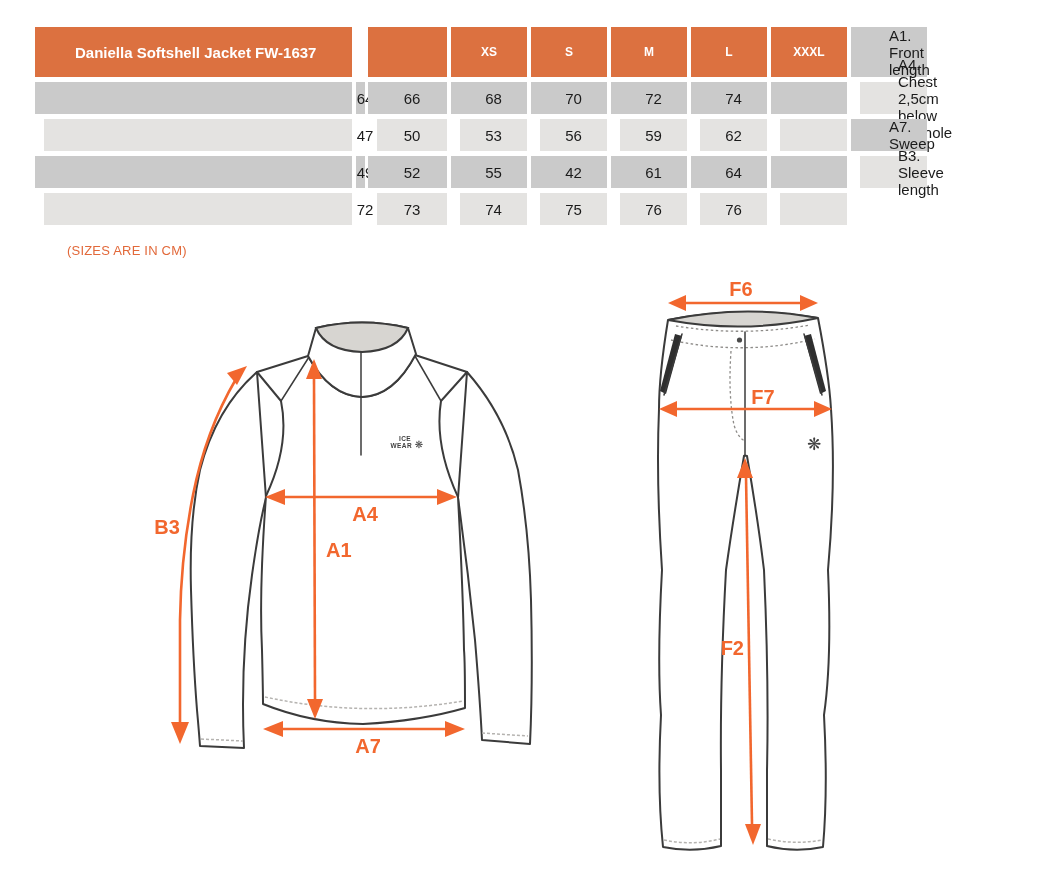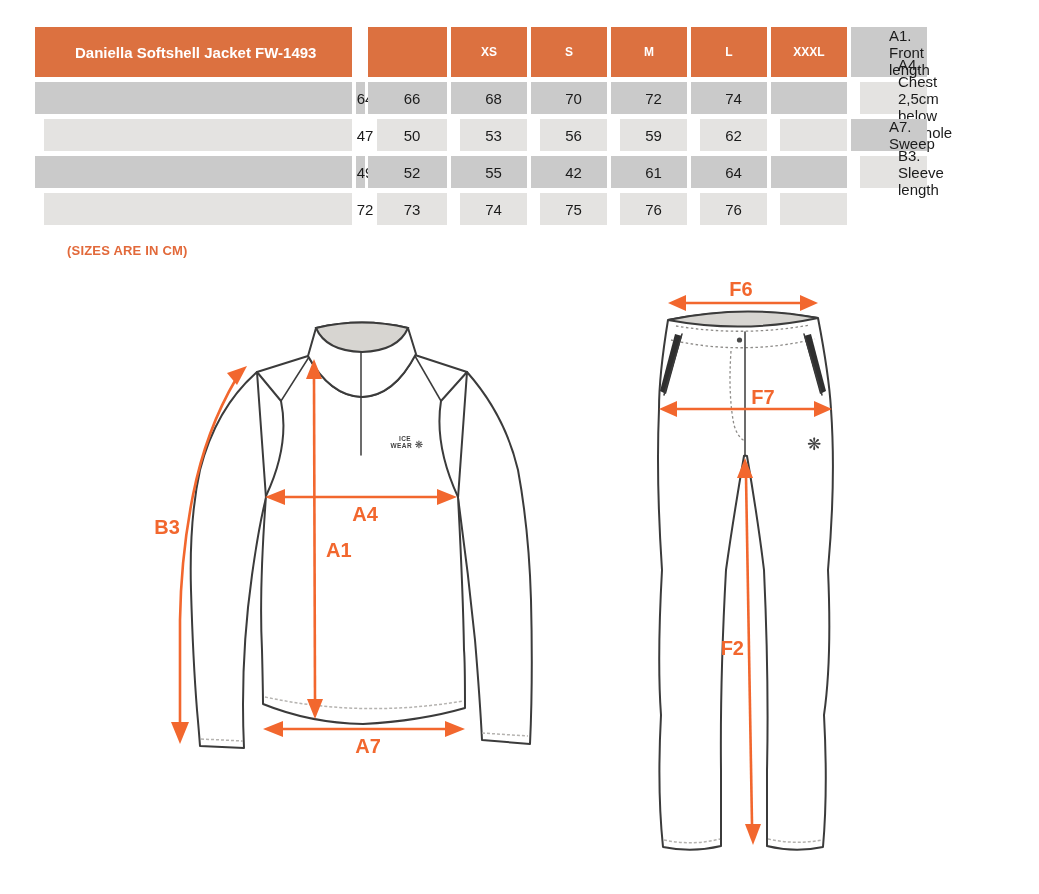--- a/index.html
+++ b/index.html
@@ -19,21 +19,21 @@
         font-size:15px;color:#1b1b1b;}
   .th{background:#DC7140;color:#ffffff;font-weight:bold;font-size:12px;}
   .th-title{justify-content:flex-start;padding-left:40px;font-size:15px;}
   .ghost{background:transparent;}
   .dark{background:#CACACA;padding-left:9px;}
   .light{background:#E4E3E1;margin-left:9px;}
   .lbl{justify-content:flex-start;padding-left:38px;}
 
   .cm-note{
     position:absolute;left:67px;top:243px;
-    font-size:13px;font-weight:bold;color:#E2693A;letter-spacing:.2px;
+    font-size:13px;font-weight:normal;color:#E2693A;letter-spacing:.2px;
   }
 
   
   .diagram{position:absolute;left:0;top:270px;}
   .thin{fill:none;stroke:#3b3b3b;stroke-width:1.5;stroke-linecap:round;}
   .stitch{fill:none;stroke:#b5b3b0;stroke-width:1.5;stroke-dasharray:3 2;}
   .seam{fill:none;stroke:#8d8b88;stroke-width:1.3;stroke-dasharray:2.5 2.5;}
   .grayfill{fill:#d7d5d1;stroke:#3b3b3b;stroke-width:2;}
   .whitefill{fill:#ffffff;stroke:#3b3b3b;stroke-width:2;stroke-linejoin:round;}
   .darkfill{fill:#2f2f2f;stroke:none;}
@@ -45,21 +45,21 @@
             font-size:6.5px;font-weight:bold;letter-spacing:.4px;}
   .flake{fill:#3f3f3f;font-family:"DejaVu Sans",sans-serif;}
 </style>
 </head>
 <body>
 
 <div class="page">
 
   <div class="size-table">
 
-    <div class="cell th th-title">Daniella Softshell Jacket FW-1493</div>
+    <div class="cell th th-title">Daniella Softshell Jacket FW-1637</div>
     <div class="ghost"></div>
     <div class="cell th"></div>
     <div class="cell th">XS</div>
     <div class="cell th">S</div>
     <div class="cell th">M</div>
     <div class="cell th">L</div>
     <div class="cell th">XXXL</div>
 
     <div class="cell dark lbl">A1. Front length</div>
     <div class="ghost"></div>

